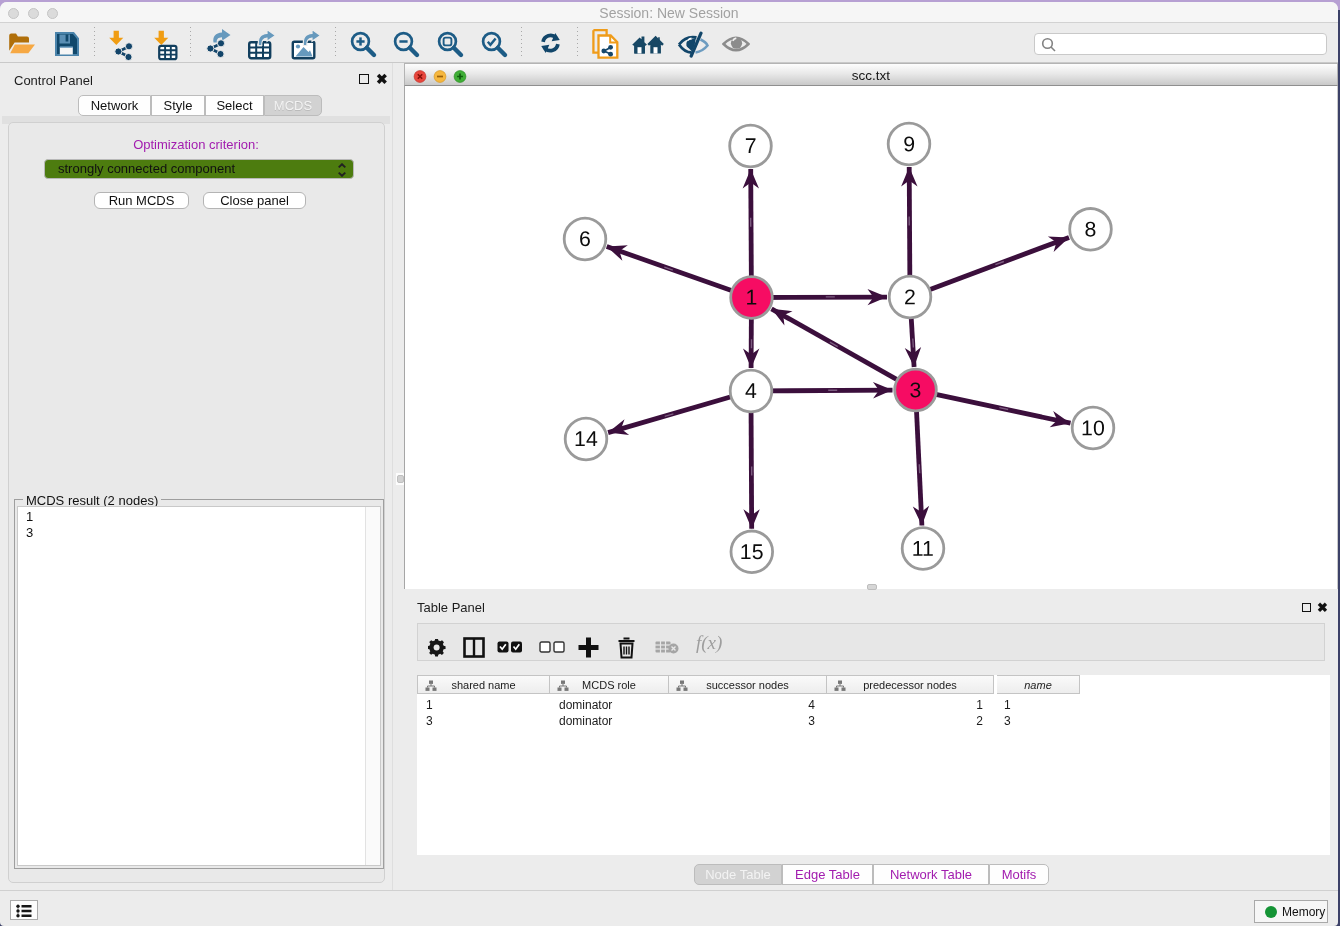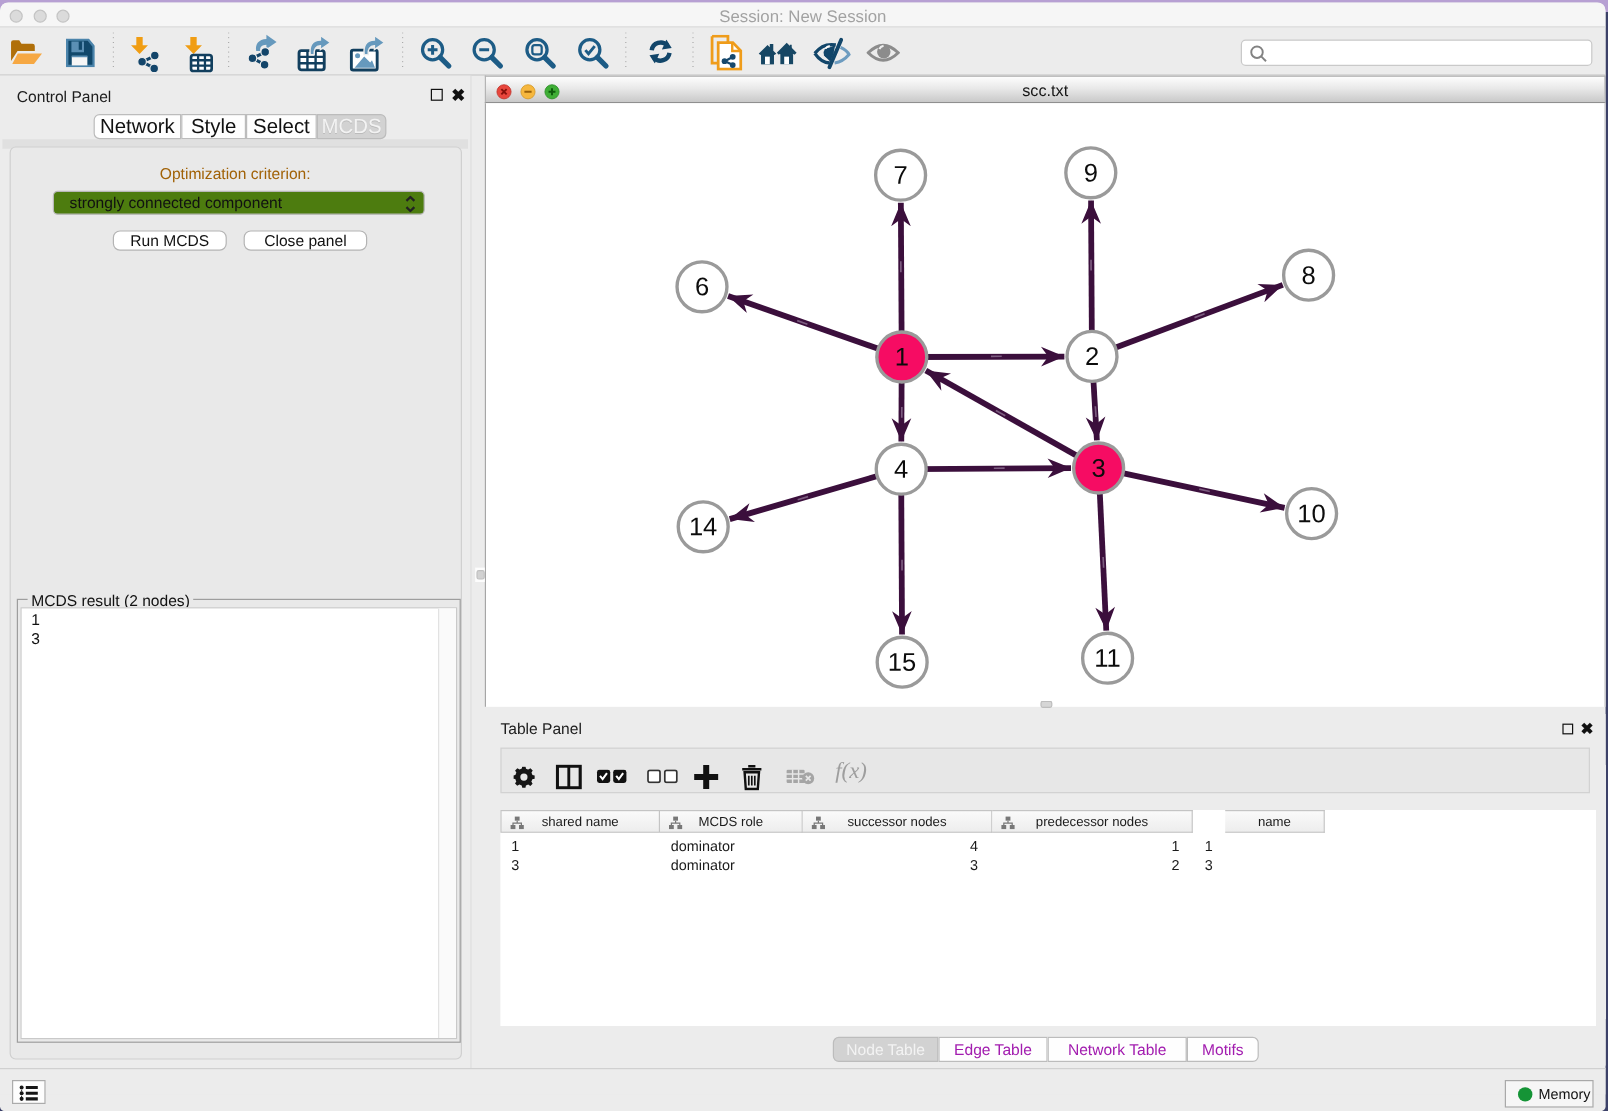--- a/index.html
+++ b/index.html
@@ -22,21 +22,21 @@
   .ticon { position:absolute; margin-top:1px; }
   #searchbox { position:absolute; right:11px; top:10px; width:293px; height:22px;
                background:#fff; border:1px solid #c9c9c9; border-radius:4px; }
 
   
   #cpanel { position:absolute; left:0; top:61px; width:392px; height:827px; background:#ececec; }
   #cphead { position:absolute; left:14px; top:10px; font-size:13px; color:#1d1d1d; }
   .winbtns { position:absolute; }
   
   .tab { position:absolute; height:21px; background:#fefefe; border:1px solid #bcbcbc;
-         font-size:17px; color:#111; text-align:center; line-height:20px; }
+         font-size:13px; color:#111; text-align:center; line-height:20px; }
   .tabsel { background:#d2d2d2; color:#f3f3f3; text-shadow:0 1px 0 #bbb; }
   #cpbody { position:absolute; left:8px; top:59px; width:377px; height:761px;
             background:#e9e9e9; border:1px solid #d0d0d0; border-radius:5px; }
   #dropdown { position:absolute; left:44px; top:43px; width:310px; height:20px;
               background:#4d7c0f; border:1px solid #b8b8b8; border-radius:4px;
               font-size:13px; color:#111; line-height:18px; padding-left:13px; }
   .btn { position:absolute; height:17px; background:#fff; border:1px solid #b4b4b4;
          border-radius:6px; font-size:13px; color:#111; text-align:center; line-height:15px; }
   #fieldset { position:absolute; left:14px; top:436px; width:370px; height:370px;
               border:1px solid #9e9e9e; }
@@ -232,21 +232,21 @@
   <div id="cpanel">
     <div id="cphead">Control Panel</div>
     <div class="winbtns" style="left:359px; top:11px; width:10px; height:10px; border:1.5px solid #111;"></div>
     <div class="winbtns" style="left:376px; top:8px; font-size:14px; font-weight:bold; color:#111;">✖</div>
     <div style="position:absolute; left:2px; top:53px; width:388px; height:8px; background:#e0e0e0;"></div>
     <div id="cpbody"></div>
     <div class="tab" style="left:78px; top:32px; width:73px; border-radius:5px 0 0 5px;">Network</div>
     <div class="tab" style="left:151px; top:32px; width:54px;text-align:center;">Style</div>
     <div class="tab" style="left:205px; top:32px; width:59px;">Select</div>
     <div class="tab tabsel" style="left:264px; top:32px; width:58px; border-radius:0 5px 5px 0;">MCDS</div>
-    <div style="position:absolute; left:0; top:74px; width:392px; text-align:center; font-size:13px; color:#a16207;">Optimization criterion:</div>
+    <div style="position:absolute; left:0; top:74px; width:392px; text-align:center; font-size:13px; color:#a21caf;">Optimization criterion:</div>
     <div id="dropdown" style="top:96px;">strongly connected component
       <svg width="10" height="14" viewBox="0 0 10 14" style="position:absolute; right:6px; top:3px;">
         <path d="M1.7 4.4 L5 1.2 L8.3 4.4" fill="none" stroke="#222" stroke-width="1.9"></path>
         <path d="M1.7 9.6 L5 12.8 L8.3 9.6" fill="none" stroke="#222" stroke-width="1.9"></path>
       </svg>
     </div>
     <div class="btn" style="left:94px; top:129px; width:95px;">Run MCDS</div>
     <div class="btn" style="left:203px; top:129px; width:103px;">Close panel</div>
     <div id="fieldset">
       <div id="fslabel">MCDS result (2 nodes)</div>
@@ -399,21 +399,21 @@
             <rect x="0.5" y="7.5" width="4" height="3.4" fill="#777"></rect>
             <rect x="7.5" y="7.5" width="4" height="3.4" fill="#777"></rect>
             <path d="M6 4 v2 M2.5 7.5 v-1.5 h7 v1.5" fill="none" stroke="#777" stroke-width="1"></path>
           </svg>successor nodes</div>
       <div class="th" style="left:410px; width:167px;"><svg class="hier" viewBox="0 0 12 12">
             <rect x="4" y="0.5" width="4" height="3.4" fill="#777"></rect>
             <rect x="0.5" y="7.5" width="4" height="3.4" fill="#777"></rect>
             <rect x="7.5" y="7.5" width="4" height="3.4" fill="#777"></rect>
             <path d="M6 4 v2 M2.5 7.5 v-1.5 h7 v1.5" fill="none" stroke="#777" stroke-width="1"></path>
           </svg>predecessor nodes</div>
-      <div class="th" style="left:604px; width:83px;">name</div>
+      <div class="th" style="left:580px; width:83px;font-style:italic;">name</div>
       <div class="td" style="left:9px;  top:22px;">1</div>
       <div class="td" style="left:142px;top:22px;">dominator</div>
       <div class="td" style="left:252px;top:22px; width:146px; text-align:right;">4</div>
       <div class="td" style="left:410px;top:22px; width:156px; text-align:right;">1</div>
       <div class="td" style="left:587px;top:22px;">1</div>
       <div class="td" style="left:9px;  top:38px;">3</div>
       <div class="td" style="left:142px;top:38px;">dominator</div>
       <div class="td" style="left:252px;top:38px; width:146px; text-align:right;">3</div>
       <div class="td" style="left:410px;top:38px; width:156px; text-align:right;">2</div>
       <div class="td" style="left:587px;top:38px;">3</div>

